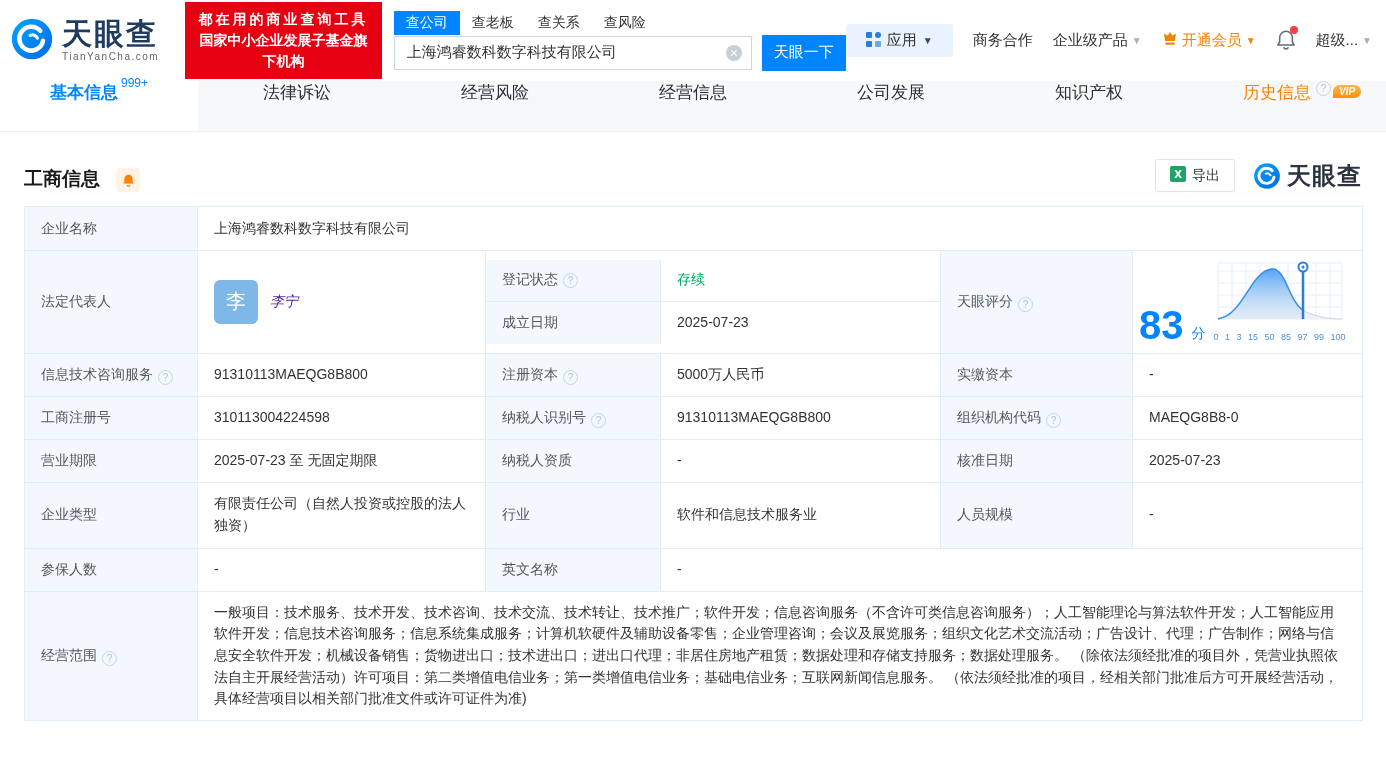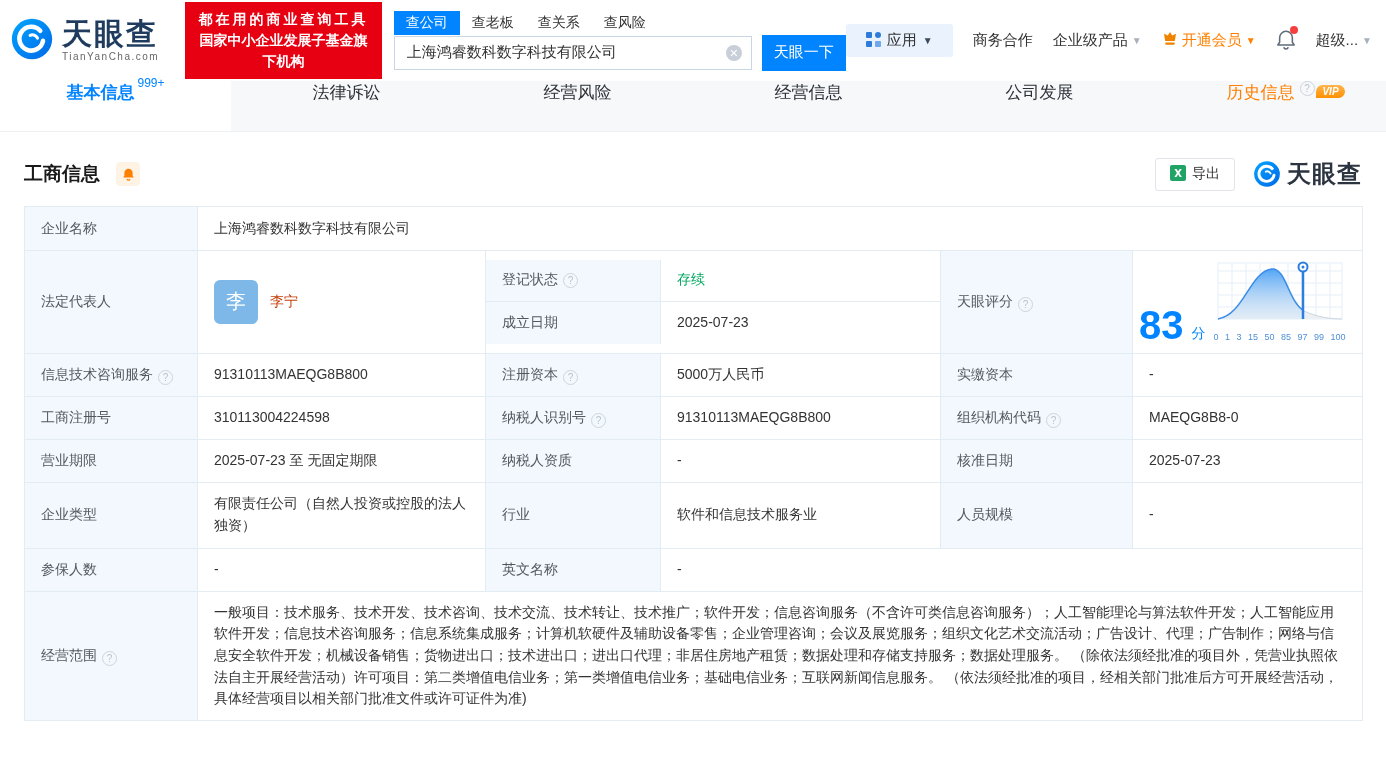--- a/index.html
+++ b/index.html
@@ -35,34 +35,34 @@
   .bell-dot { position:absolute; top:-3px; right:-2px; width:8px; height:8px; border-radius:50%; background:#f53f3f; }
   
   .tabbar { height:51px; background:#f7f8fa; display:flex; border-bottom:1px solid #eef0f2;}
   .tab { flex:1; display:flex; justify-content:center; font-size:17px; color:#2b2f36; cursor:pointer; position:relative;}
   .tab.active { background:#fff; color:#0084ff; font-weight:bold; }
   .tab-badge { font-size:12px; color:#0084ff; margin-left:3px; position:relative; top:-5px; font-weight:normal;}
   .tab.history { color:#ff8000; }
   .vip-badge { position:absolute; top:4px; margin-left:120px; background:linear-gradient(#ffb44e,#ff9000); color:#fff; font-size:10px; font-style:italic; font-weight:bold; padding:1px 6px; border-radius:7px 7px 7px 0;}
   .q { display:inline-flex; width:15px; height:15px; border:1px solid #ccd4de; border-radius:50%; color:#b9c2cd; font-size:10px; align-items:center; justify-content:center; margin-left:5px; vertical-align:-2px; cursor:pointer; flex:none;}
   
-  .section-head { display:flex; align-items:center; padding:0 24px; margin-top:24px; height:36px;gap:6px;}
+  .section-head { display:flex; align-items:flex-end; padding:0 24px; margin-top:24px; height:36px;gap:6px;}
   .section-title { font-size:19px; font-weight:bold; color:#1a1a1a; }
   .bell-chip { width:24px; height:24px; background:#fff3e6; border-radius:4px; margin-left:10px; display:flex; align-items:center; justify-content:center; cursor:pointer;}
   .section-right { margin-left:auto; display:flex; align-items:center; gap:18px;}
   .export-btn { display:flex; align-items:center; gap:6px; border:1px solid #e0e3e8; background:#fff; border-radius:3px; padding:6px 14px; font-size:14px; color:#333; cursor:pointer; font-family:inherit;}
   .wm { display:flex; align-items:center; gap:6px; }
   .wm-text { font-size:24px; font-weight:bold; color:#2b3440; letter-spacing:1px;}
   
   .info-table { margin:14px 24px 0; border-collapse:collapse; table-layout:fixed; width:1338px;}
   .info-table td { border:1px solid #e4ecf3; padding:10px 16px; font-size:14px; line-height:1.55; vertical-align:middle; word-break:break-all;}
   td.lbl { background:#f2f8fd; color:#53585f; }
   td.h44 { height:44px; } td.h43 { height:43px; } td.h66 { height:66px; } td.h84 { height:84px; }
   .green { color:#00a860; }
-  .link { color:#c2410c; cursor:pointer; text-decoration:none;}
+  .link { color:#4c1d95; cursor:pointer; text-decoration:none;font-style:italic;}
   .rep { display:flex; align-items:center; gap:12px; }
   .avatar { width:44px; height:44px; background:#7db8e8; border-radius:6px; color:#fff; font-size:20px; display:flex; align-items:center; justify-content:center; flex:none;}
   td.subwrap { padding:0; }
   .subgrid { display:grid; grid-template-columns:175px 1fr; }
   .subcell { padding:0 16px; display:flex; align-items:center; height:42px; }
   .subcell.sl { background:#f2f8fd; color:#53585f; border-right:1px solid #e4ecf3;}
   .subgrid .r1 { border-bottom:1px solid #e4ecf3; }
   .score-cell { display:flex; align-items:flex-end; gap:8px; padding:4px 0;}
   .score-num { font-size:40px; font-weight:bold; color:#0084ff; line-height:1;}
   .score-unit { font-size:14px; color:#0084ff; margin-top:14px;}
@@ -166,20 +166,23 @@
     <span>法律诉讼</span>
   </div>
   <div class="tab">
     <span>经营风险</span>
   </div>
   <div class="tab">
     <span>经营信息</span>
   </div>
   <div class="tab">
     <span>公司发展</span>
+  </div>
+  <div class="tab">
+    <span>知识产权</span>
   </div>
   <div class="tab history">
     <span class="vip-badge">VIP</span>
     <span>历史信息</span>
     <span class="q">?</span>
   </div>
 </div>
 
 <div class="section-head">
   <span class="section-title">工商信息</span>

